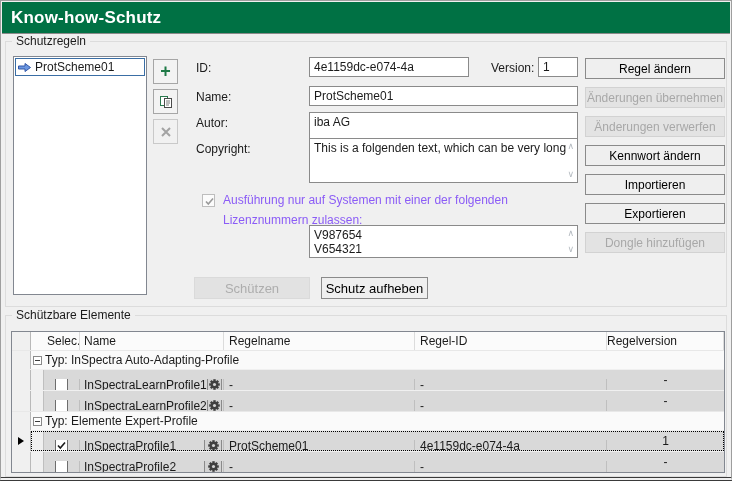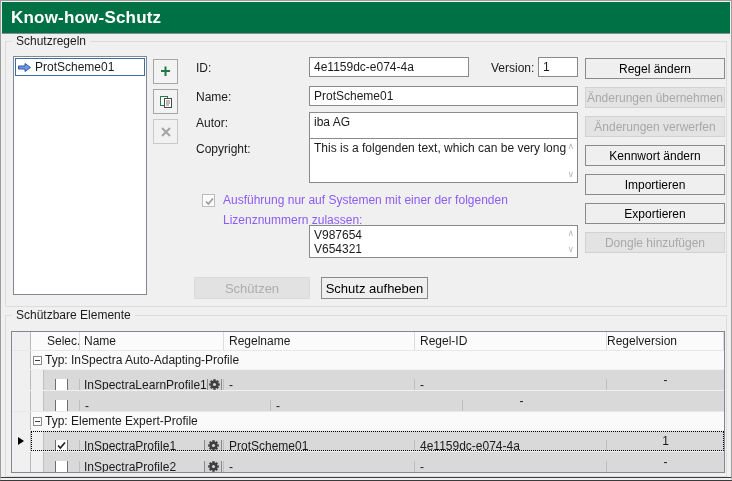--- a/index.html
+++ b/index.html
@@ -227,20 +227,35 @@
       <div class="cell c-rid">-</div>
       <div class="cell c-rver">-</div>
     </div>
 
     <div class="trow drow">
       <div class="cell c-rowhdr"></div>
       <div class="cell c-indent"></div>
       <div class="cell c-selec">
           <span class="cbx"></span>
         </div>
+      <div class="cell c-name">
+        <span>InSpectraLearnProfile2</span>
+        <span class="gearbtn">
+          <svg width="13" height="13" viewBox="0 0 16 16">
+            <g fill="#3f3f3f">
+              <rect x="6.5" y="1.5" width="3" height="13"></rect>
+              <rect x="1.5" y="6.5" width="13" height="3"></rect>
+              <rect x="6.5" y="1.5" width="3" height="13" transform="rotate(45 8 8)"></rect>
+              <rect x="6.5" y="1.5" width="3" height="13" transform="rotate(-45 8 8)"></rect>
+              <circle cx="8" cy="8" r="4.5"></circle>
+            </g>
+            <circle cx="8" cy="8" r="1.9" fill="#d3d3d3"></circle>
+          </svg>
+        </span>
+      </div>
       <div class="cell c-rname">-</div>
       <div class="cell c-rid">-</div>
       <div class="cell c-rver">-</div>
     </div>
 
     <div class="trow grow">
       <div class="cell c-rowhdr"></div>
       <div class="cell" style="flex:1;">
         <span class="expand"></span>
         <span class="g-label">Typ: Elemente Expert-Profile</span>

